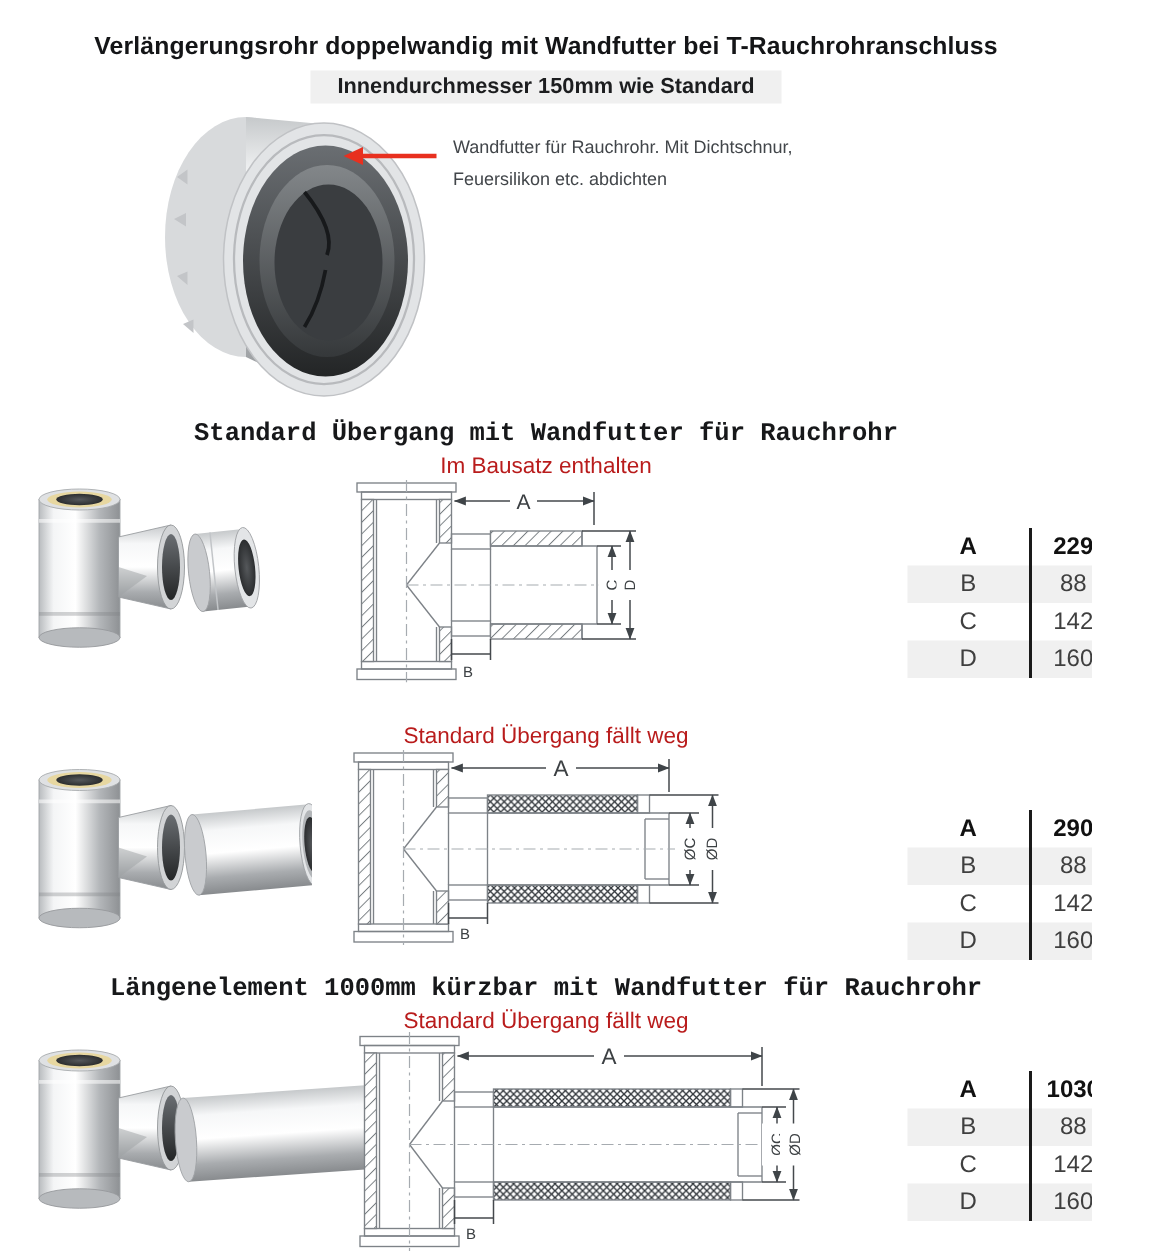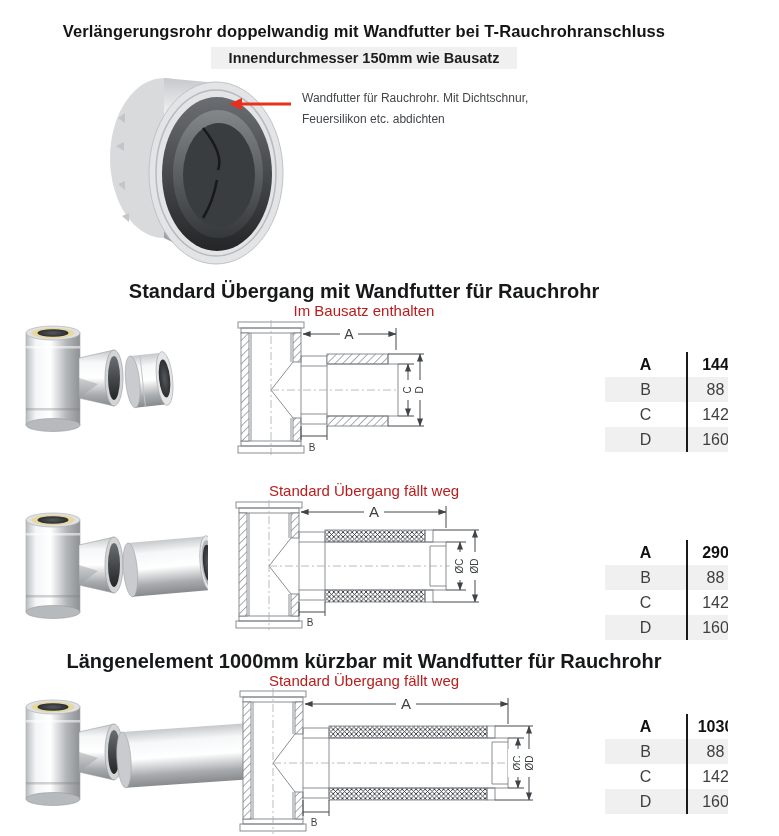--- a/index.html
+++ b/index.html
@@ -16,21 +16,21 @@
   .badge {
     display:inline-block; background:#f0f0f0; padding:3px 18px;
     font-size:14.5px; font-weight:600; color:#1c1d1f;
   }
   .intro-photo { position:absolute; left:104px; top:66px; }
   .pointer-arrow { position:absolute; left:229px; top:97px; }
   .intro-notes { position:absolute; left:302px; top:88px; width:472px; }
   .note { white-space:pre-line; font-size:12px; line-height:21px; margin:0 0 12px 0; color:#42464a; }
   .sec-heading {
     position:absolute; left:0; width:100%; text-align:center;
-    font-size:20px; font-weight:bold; color:#17181a;
+    font-size:17px; font-weight:bold; color:#17181a;font-family:Liberation Mono, monospace;
   }
   .sec-sub {
     position:absolute; left:0; width:100%; text-align:center;
     font-size:15px; color:#b91c1c;
   }
   .photo { position:absolute; }
   .drawing { position:absolute; }
   .dim-table { position:absolute; left:605px; width:140px; }
   .dim-divider { position:absolute; left:81px; top:0; width:2px; height:100px; background:#1a1a1a; }
   .dim-row { display:flex; height:25px; align-items:center; font-size:16px; color:#3f3f3f; }
@@ -82,21 +82,21 @@
       <stop offset="0" stop-color="#55585b"></stop>
         <stop offset="1" stop-color="#2b2d2f"></stop>
     </radialGradient>
   </defs>
 </svg>
 
 <div class="page">
 
   <div class="page-title">Verlängerungsrohr doppelwandig mit Wandfutter bei T-Rauchrohranschluss</div>
   <div class="badge-wrap">
-    <span class="badge">Innendurchmesser 150mm wie Bausatz</span>
+    <span class="badge">Innendurchmesser 150mm wie Standard</span>
   </div>
 
   <svg class="intro-photo" width="182" height="206" viewBox="0 0 182 206">
     <ellipse cx="60" cy="92" rx="54" ry="80" fill="#d8dadc"></ellipse>
     <path d="M60 12 L114 17 L114 198 L60 172 Z" fill="url(#metalH)"></path>
     <path d="M14 52 l7 -5 v10 z M12 80 l8 -4 v9 z M14 118 l7 -3 v9 z M18 150 l7 -3 v9 z" fill="#c3c5c8"></path>
     <ellipse cx="112" cy="107" rx="67" ry="91" fill="#e2e4e6" stroke="#c0c2c5" stroke-width="1"></ellipse>
     <ellipse cx="112" cy="107" rx="60" ry="83" fill="none" stroke="#b8babd" stroke-width="1.5"></ellipse>
     <ellipse cx="113" cy="108" rx="55" ry="77" fill="url(#holeV)"></ellipse>
     <ellipse cx="114" cy="108" rx="45" ry="64" fill="url(#sleeveG)"></ellipse>
@@ -190,21 +190,21 @@
     <text class="dwg-text" transform="translate(181,70) rotate(-90)" font-size="10" text-anchor="middle">C</text>
     <rect x="181" y="60" width="12" height="20" fill="#ffffff"></rect>
     <text class="dwg-text" transform="translate(193,70) rotate(-90)" font-size="10" text-anchor="middle">D</text>
     <text class="dwg-text" x="82" y="131" font-size="10" text-anchor="middle">B</text>
   </svg>
 
   <div class="dim-table" style="top:352px">
     <div class="dim-divider"></div>
     <div class="dim-row bold">
       <span class="dim-label">A</span>
-      <span class="dim-value">144</span>
+      <span class="dim-value">229</span>
     </div>
     <div class="dim-row stripe">
       <span class="dim-label">B</span>
       <span class="dim-value">88</span>
     </div>
     <div class="dim-row">
       <span class="dim-label">C</span>
       <span class="dim-value">142</span>
     </div>
     <div class="dim-row stripe">

